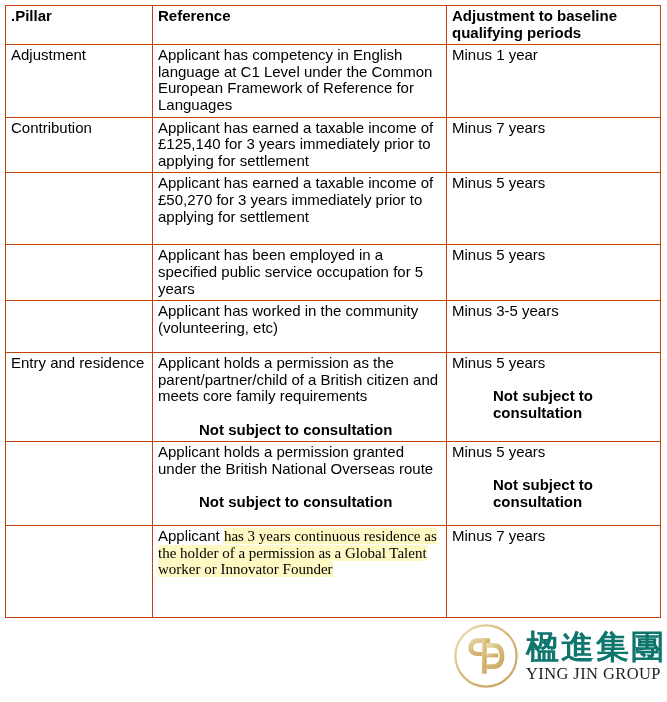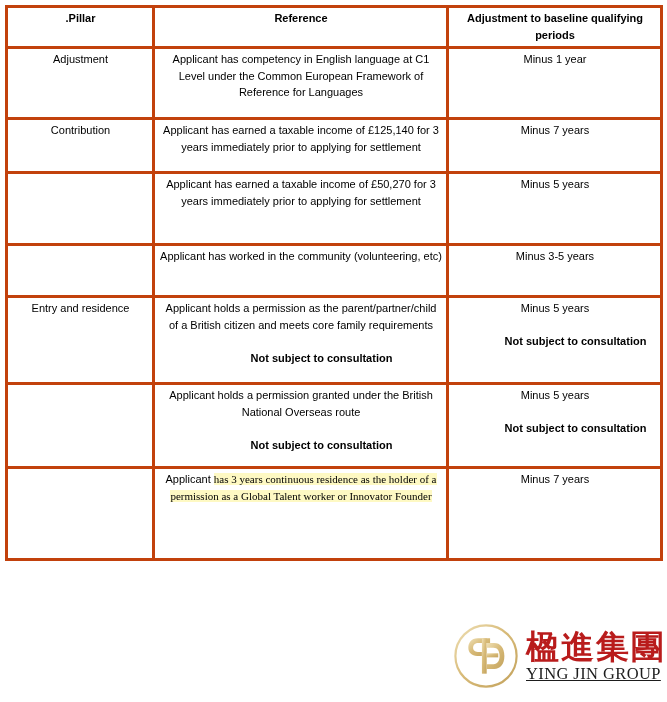--- a/index.html
+++ b/index.html
@@ -19,26 +19,26 @@
   #doc-table {
     position: absolute;
     left: 5px;
     top: 5px;
     width: 655px;
     border-collapse: collapse;
     table-layout: fixed;
   }
 
   #doc-table td, #doc-table th {
-    border: 3px solid #c2410c;
+    border: 1px solid #c2410c;
     vertical-align: top;
     padding: 2px 4px 3px 5px;
-    font-size: 11px;
+    font-size: 15px;
     line-height: 16.6px;
-    text-align: center;
+    text-align: left;
     font-weight: normal;
   }
 
   #doc-table th {
     font-weight: bold;
   }
 
   .col-pillar   { width: 147px; }
   .col-attr     { width: 294px; }
   .col-adjust   { width: 214px; }
@@ -79,32 +79,31 @@
   #watermark .wm-text {
     display: flex;
     flex-direction: column;
     justify-content: center;
     line-height: 1;
   }
   #watermark .wm-cn {
     font-family: "DejaVu Sans", sans-serif;
     font-size: 33px;
     letter-spacing: 2px;
-    color: #b91c1c;
+    color: #0f766e;
     font-weight: 600;
     white-space: nowrap;
   }
   #watermark .wm-en {
     font-family: "Liberation Serif", serif;
     font-size: 16.5px;
     letter-spacing: 0.4px;
     color: #1d1d1d;
     white-space: nowrap;
     margin-top: 3px;
-    text-decoration: underline;
   }
 </style>
 </head>
 <body>
 
 <table id="doc-table">
   <colgroup>
     <col class="col-pillar">
     <col class="col-attr">
     <col class="col-adjust">
@@ -129,20 +128,25 @@
       <td>Applicant has earned a taxable income of £125,140 for 3 years immediately prior to applying for settlement</td>
       <td>Minus 7 years</td>
     </tr>
 
     <tr style="height:72px">
       <td></td>
       <td>Applicant has earned a taxable income of £50,270 for 3 years immediately prior to applying for settlement</td>
       <td>Minus 5 years</td>
     </tr>
 
+    <tr style="height:54px">
+      <td></td>
+      <td>Applicant has been employed in a specified public service occupation for 5 years</td>
+      <td>Minus 5 years</td>
+    </tr>
 
     <tr style="height:52px">
       <td></td>
       <td>Applicant has worked in the community (volunteering, etc)</td>
       <td>Minus 3-5 years</td>
     </tr>
 
     <tr style="height:87px">
       <td>Entry and residence</td>
       <td>

